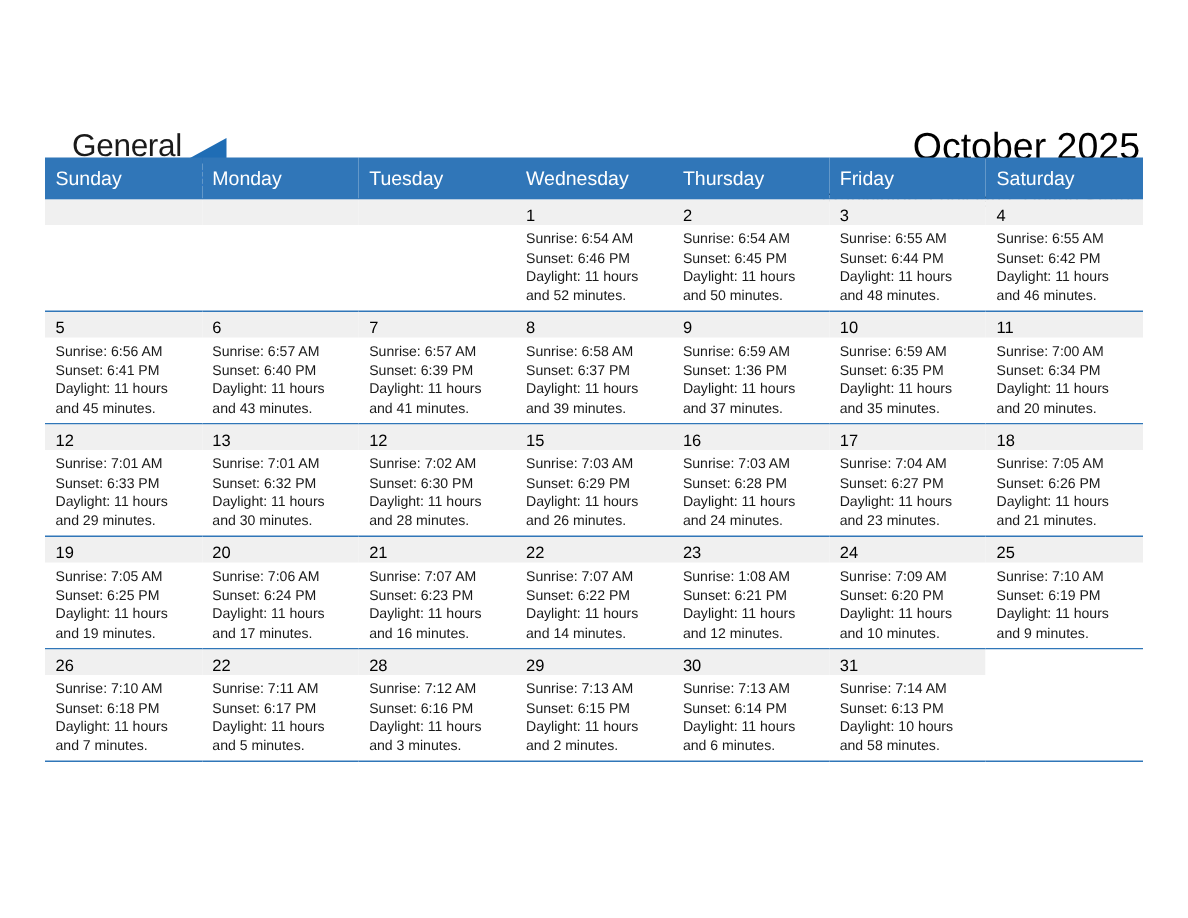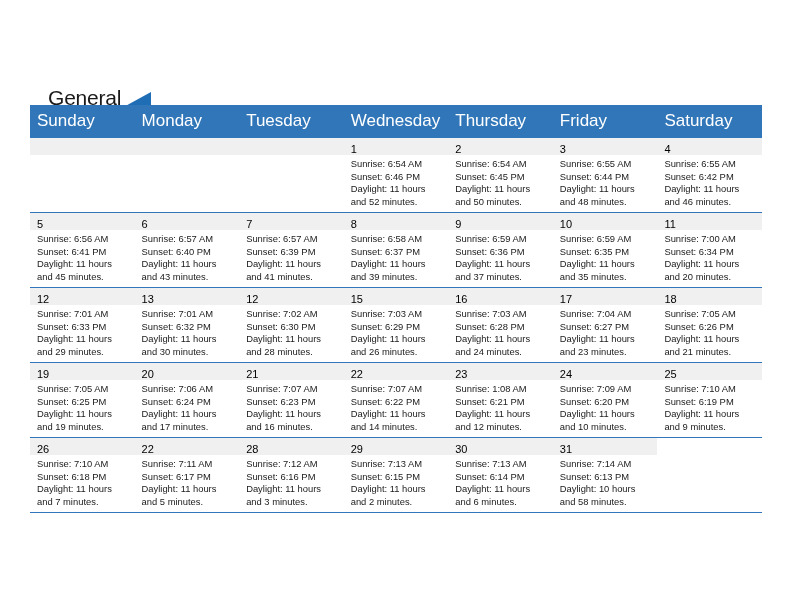--- a/index.html
+++ b/index.html
@@ -88,21 +88,21 @@
     position: absolute;
     left: 30px;
     top: 105px;
     width: 732px;
     border-collapse: collapse;
     table-layout: fixed;
   }
   .calendar th {
     background: #3076b8;
     color: #ffffff;
-    font-size: 17px;
+    font-size: 13px;
     font-weight: normal;
     text-align: left;
     padding: 6px 0 6px 7px;
     height: 12px;
     border: none;
   }
   .calendar td {
     width: 104.57px;
     height: 74px;
     vertical-align: top;
@@ -142,20 +142,21 @@
 <body>
 
 <div class="page">
 
   <div class="header">
     <div class="logo">
       <span class="logo-general">General</span>
       <span class="logo-tri"></span>
       <span class="logo-blue">Blue</span>
     </div>
+    <div class="title">October 2025</div>
     <div class="subtitle">Franklinton, Louisiana, United States</div>
   </div>
 
   <table class="calendar">
     <thead>
       <tr id="weekday-row">
           <th>Sunday</th>
           <th>Monday</th>
           <th>Tuesday</th>
           <th>Wednesday</th>
@@ -272,21 +273,21 @@
                 <div class="line">Daylight: 11 hours</div>
                 <div class="line">and 39 minutes.</div>
               </div>
             </div>
           </td>
           <td>
             <div class="cell-inner">
               <div class="daynum-band"><span class="daynum">9</span></div>
               <div class="lines">
                 <div class="line">Sunrise: 6:59 AM</div>
-                <div class="line">Sunset: 6:36 PM</div>
+                <div class="line">Sunset: 1:36 PM</div>
                 <div class="line">Daylight: 11 hours</div>
                 <div class="line">and 37 minutes.</div>
               </div>
             </div>
           </td>
           <td>
             <div class="cell-inner">
               <div class="daynum-band"><span class="daynum">10</span></div>
               <div class="lines">
                 <div class="line">Sunrise: 6:59 AM</div>

